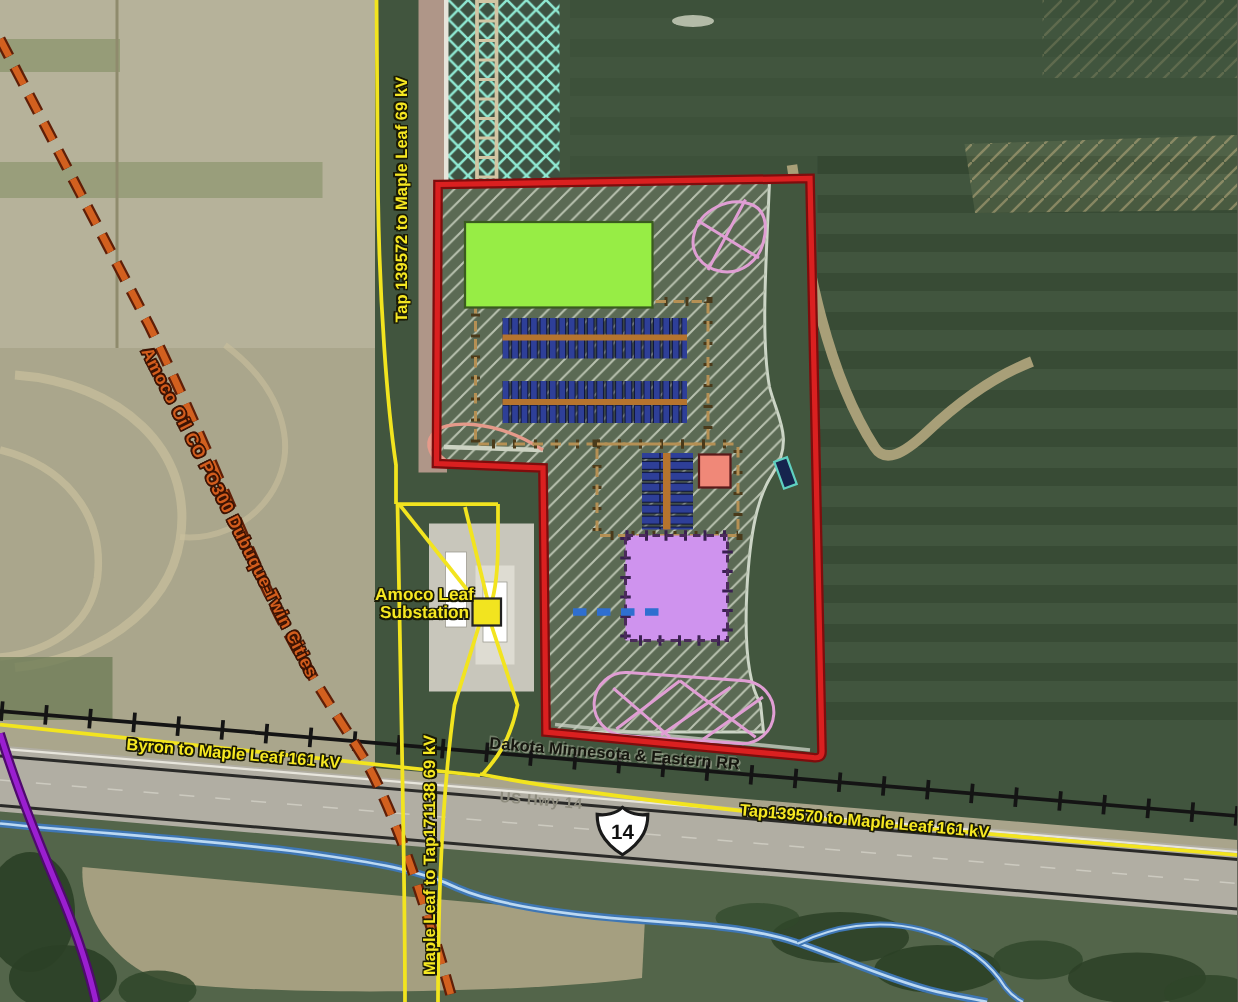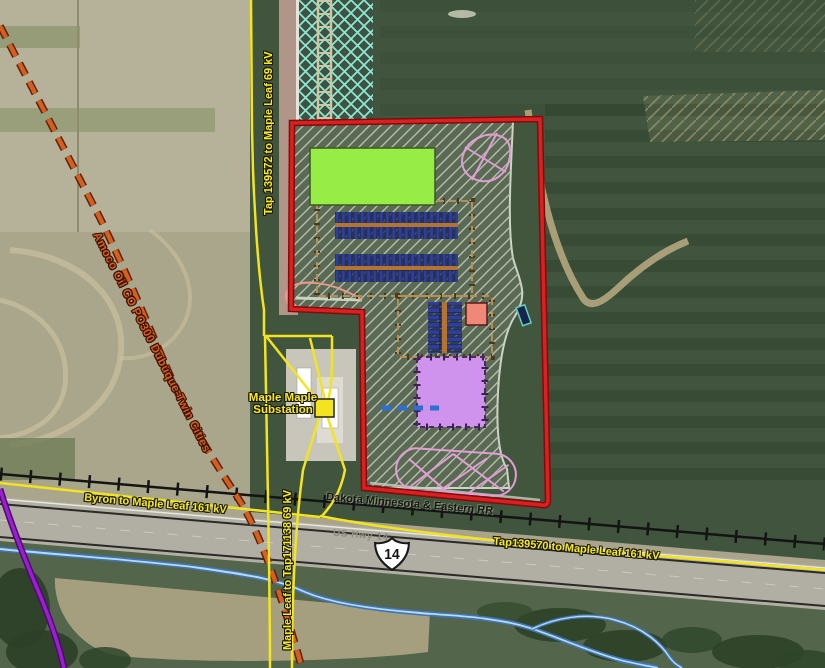--- a/index.html
+++ b/index.html
@@ -11,21 +11,21 @@
     text-shadow:1px 0 0 #1a1a05,-1px 0 0 #1a1a05,0 1px 0 #1a1a05,0 -1px 0 #1a1a05,
                 1px 1px 0 #1a1a05,-1px -1px 0 #1a1a05,1px -1px 0 #1a1a05,-1px 1px 0 #1a1a05;}
   .orange{color:#d35d1d;font-size:11.5px;letter-spacing:.3px;
     text-shadow:1px 0 0 #3d1404,-1px 0 0 #3d1404,0 1px 0 #3d1404,0 -1px 0 #3d1404,
                 1px 1px 0 #3d1404,-1px -1px 0 #3d1404,1px -1px 0 #3d1404,-1px 1px 0 #3d1404;}
   .black{color:#16160f;font-size:11px;
     text-shadow:1px 1px 0 rgba(220,218,200,.45),-1px -1px 0 rgba(220,218,200,.3);}
   .gray{color:#8e8c7e;font-size:10px;font-weight:bold;letter-spacing:.5px;}
   .rot-up{transform:rotate(-90deg);transform-origin:left top;}
   .sub-label{width:74px;text-align:center;line-height:1.08;font-size:11.5px;}
-  #shield{position:absolute;left:373px;top:537px;width:38px;height:34px;}
+  #shield{position:absolute;left:396px;top:537px;width:38px;height:34px;}
 </style>
 </head>
 <body>
 
 <div id="map">
 
 <svg class="base" width="825" height="668" viewBox="0 0 825 668">
   <defs>
     <pattern id="hatch" width="11" height="11" patternUnits="userSpaceOnUse">
       <path d="M-1,12 L12,-1 M-1,1 L1,-1 M10,12 L12,10" stroke="#b9c2b0" stroke-width="1.3" fill="none"></path>
@@ -209,21 +209,21 @@
     <path d="M292,123 L540,119 L548,501 Q548,506 542,505 L364,488 L362,312 L291,309 Z" stroke="#7e0d0d" stroke-width="6.5"></path>
     <path d="M292,123 L540,119 L548,501 Q548,506 542,505 L364,488 L362,312 L291,309 Z" stroke="#da2020" stroke-width="3.5"></path>
   </g>
 </svg>
 
 <div class="lbl yellow rot-up" style="left:262px;top:215px;">Tap 139572 to Maple Leaf 69 kV</div>
 
 <div class="lbl orange" style="left:102px;top:230px;transform:rotate(63deg);transform-origin:left top;">Amoco Oil CO PO300 Dubuque-Twin Cities</div>
 
 <div class="lbl yellow sub-label" style="left:246px;top:391px;">
-  <div>Maple Maple</div>
+  <div>Amoco Leaf</div>
   <div>Substation</div>
 </div>
 
 <div class="lbl yellow" style="left:84px;top:497px;transform:rotate(5deg);">Byron to Maple Leaf 161 kV</div>
 
 <div class="lbl yellow rot-up" style="left:281px;top:650px;">Maple Leaf to Tap171138 69 kV</div>
 
 <div class="lbl black" style="left:326px;top:497px;transform:rotate(4.8deg);">Dakota Minnesota &amp; Eastern RR</div>
 
 <div class="lbl gray" style="left:333px;top:529px;transform:rotate(4.8deg);">US Hwy 14</div>

